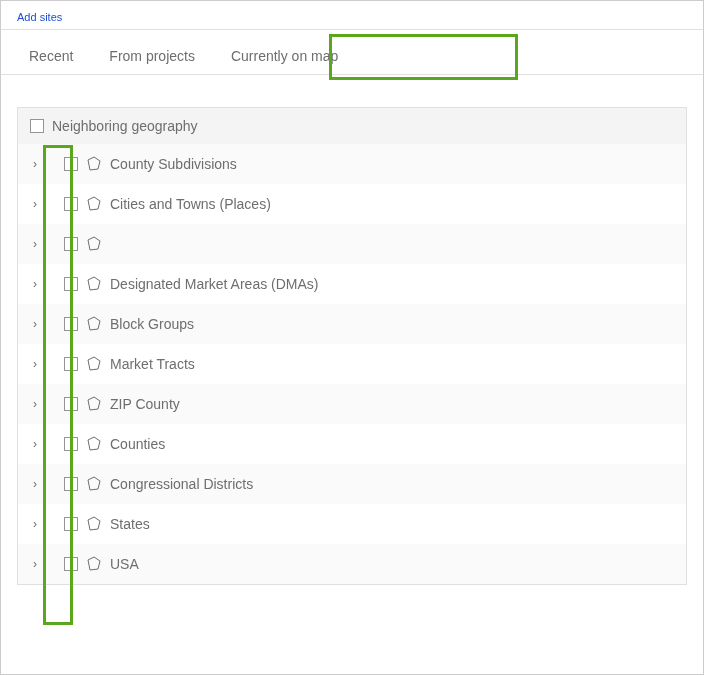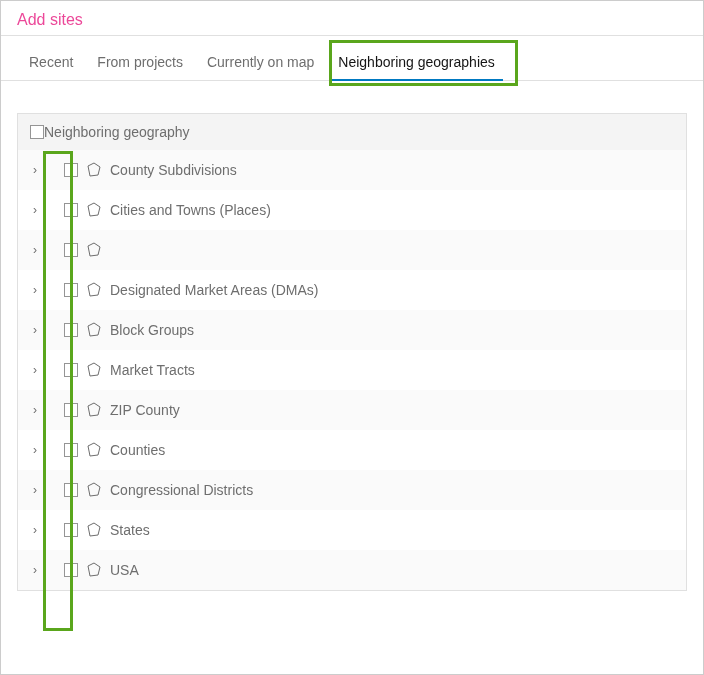--- a/index.html
+++ b/index.html
@@ -7,28 +7,28 @@
       font-family: "Avenir Next", "Segoe UI", Arial, sans-serif;
       font-size: 14px;
       color: #323232;
       background: #fff;
       width: 704px;
       height: 675px;
       border: 1px solid #ccc;
     }
     .title {
       padding: 10px 24px 6px 16px;
-      font-size: 16px;
+      font-size: 11px;
       font-weight: 400;
-      color: #ec4899;
+      color: #1d4ed8;
       border-bottom: 1px solid #e0e0e0;
     }
     .tabs {
       display: flex;
-      gap: 0;
+      gap: 12px;
       padding: 12px 0 0 16px;
       border-bottom: 1px solid #e0e0e0;
       position: relative;
     }
     .tab {
       padding: 6px 12px 10px 12px;
       color: #6e6e6e;
       cursor: pointer;
       font-size: 14px;
       white-space: nowrap;
@@ -51,21 +51,21 @@
     }
     .body {
       padding: 32px 16px 16px 16px;
     }
     .section {
       border: 1px solid #e0e0e0;
     }
     .section-header {
       display: flex;
       align-items: center;
-      gap: 0;
+      gap: 8px;
       padding: 10px 12px;
       background: #f4f4f4;
       color: #6e6e6e;
     }
     .checkbox {
       width: 14px; height: 14px;
       border: 1px solid #959595;
       background: #fff;
       display: inline-block;
       flex-shrink: 0;
@@ -102,21 +102,20 @@
   </style>
 </head>
 <body>
 
 <div class="title">Add sites</div>
 
 <div class="tabs">
   <div class="tab">Recent</div>
   <div class="tab">From projects</div>
   <div class="tab">Currently on map</div>
-  <div class="tab active">Neighboring geographies</div>
   <div class="tab-highlight" style="left:328px; top:4px; width:189px; height:46px;"></div>
 </div>
 
 <div class="body">
   <div class="section">
     <div class="section-header">
       <span class="checkbox"></span>
       <span>Neighboring geography</span>
     </div>
     <div class="rows-wrap">

